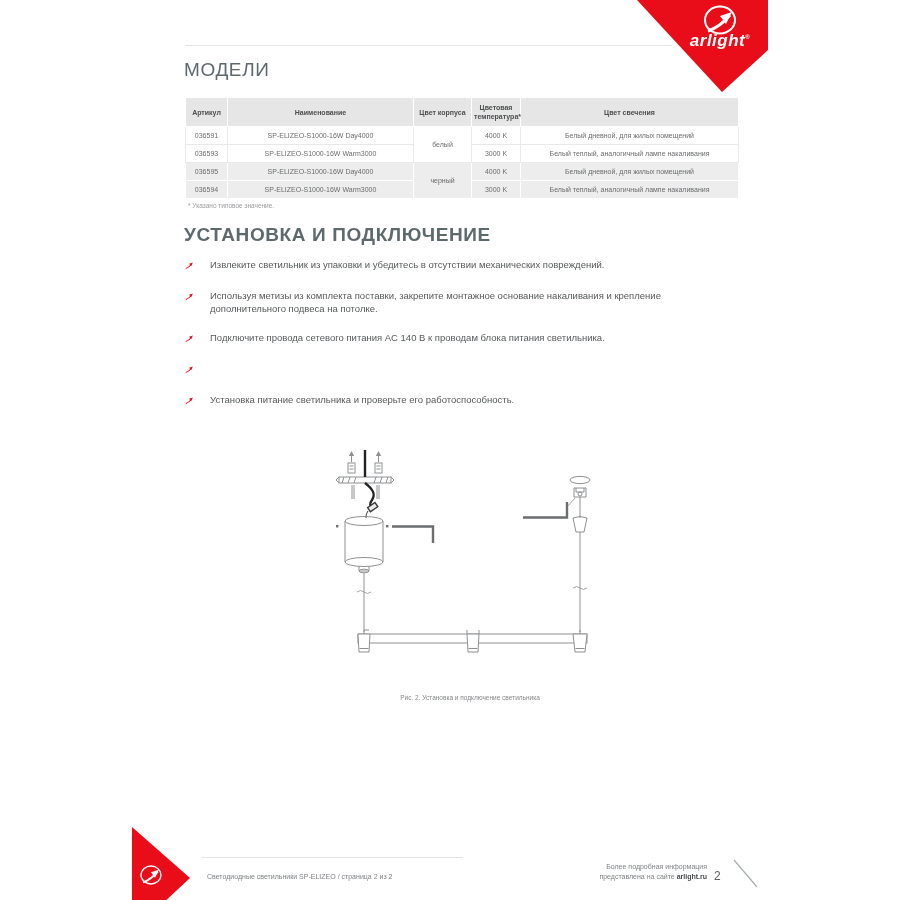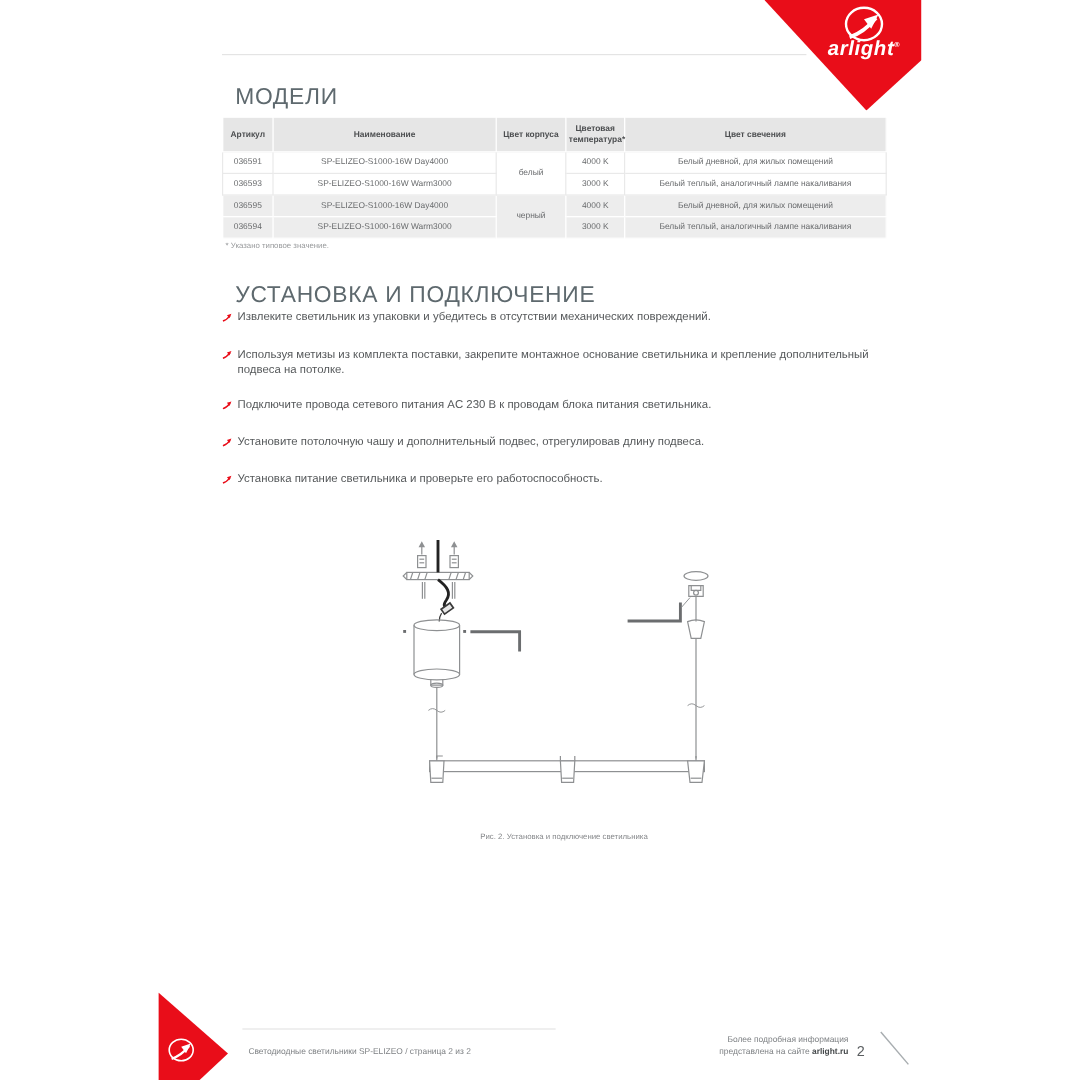--- a/index.html
+++ b/index.html
@@ -11,37 +11,37 @@
 
   
   .banner{position:absolute;left:622px;top:0;width:146px;height:93px;background:#e90d19;
           clip-path:polygon(15px 0,146px 0,146px 50px,100px 92px);z-index:5;}
   .banner .logo-icon{position:absolute;left:77px;top:5px;}
   .banner .logo-text{position:absolute;left:44px;top:31px;width:108px;text-align:center;
           color:#fff;font-size:17px;font-weight:bold;font-style:italic;letter-spacing:.5px;}
   .banner .reg{font-size:6px;vertical-align:super;font-style:normal;}
 
   
-  .sec-title{position:absolute;left:184px;margin:12px;font-size:19px;font-weight:400;
+  .sec-title{position:absolute;left:184px;margin:0;font-size:19px;font-weight:400;
              letter-spacing:.6px;color:#5e696e;}
   #models-title{top:59px;}
-  #install-title{top:224px;}
+  #install-title{top:224px;font-weight:bold;}
 
   
   .models-table{position:absolute;left:185px;top:97px;width:553px;border-collapse:collapse;
                 table-layout:fixed;font-size:7px;color:#696b6d;}
   .models-table th{background:#e6e6e6;border:1px solid #ffffff;color:#4c4e50;
                    font-weight:bold;height:28px;padding:0 2px;line-height:9px;}
   .models-table td{border:1px solid #e9e9e9;text-align:center;height:17px;padding:0 3px;}
   .models-table tr.zebra td{background:#ededed;border-color:#ffffff;}
   .footnote{position:absolute;left:188px;top:202px;font-size:6.5px;color:#97999b;}
 
   
   .steps{position:absolute;left:185px;top:258px;width:553px;list-style:none;margin:0;padding:0;}
-  .steps li{display:flex;align-items:flex-start;margin-bottom:16px;font-size:9.5px;line-height:13px;color:#55585a;}
+  .steps li{display:flex;align-items:flex-start;margin-bottom:16px;font-size:9.5px;line-height:13px;color:#55585a;gap:12px;}
   .steps .bullet{flex:0 0 13px;margin-top:2px;}
 
   
   .diagram{position:absolute;left:330px;top:450px;}
   .fig-caption{position:absolute;left:330px;top:694px;width:280px;text-align:center;
                font-size:6.5px;color:#85878a;}
 
   
   .footer-hairline{position:absolute;left:202px;top:857px;width:261px;height:1px;background:#e4e4e4;}
   .footer-left{position:absolute;left:207px;top:873px;font-size:7px;color:#7e8184;}
@@ -130,35 +130,34 @@
             <path d="M1 10 Q 5 9 9 4" fill="none" stroke="#e90d19" stroke-width="1.6"></path>
             <polygon points="10.5,2 5.5,3.6 8.2,7" fill="#e90d19"></polygon>
           </svg></span>
       <span>Извлеките светильник из упаковки и убедитесь в отсутствии механических повреждений.</span>
       </li>
     <li>
       <span class="bullet"><svg width="9" height="9" viewBox="0 0 12 12">
             <path d="M1 10 Q 5 9 9 4" fill="none" stroke="#e90d19" stroke-width="1.6"></path>
             <polygon points="10.5,2 5.5,3.6 8.2,7" fill="#e90d19"></polygon>
           </svg></span>
-      <span>Используя метизы из комплекта поставки, закрепите монтажное основание светильника и крепление дополнительный подвеса на потолке.</span>
-      </li>
-    <li>
-      <span class="bullet"><svg width="9" height="9" viewBox="0 0 12 12">
-            <path d="M1 10 Q 5 9 9 4" fill="none" stroke="#e90d19" stroke-width="1.6"></path>
-            <polygon points="10.5,2 5.5,3.6 8.2,7" fill="#e90d19"></polygon>
-          </svg></span>
-      <span>Подключите провода сетевого питания AC 230 В к проводам блока питания светильника.</span>
-      </li>
-    <li>
-      <span class="bullet"><svg width="9" height="9" viewBox="0 0 12 12">
-            <path d="M1 10 Q 5 9 9 4" fill="none" stroke="#e90d19" stroke-width="1.6"></path>
-            <polygon points="10.5,2 5.5,3.6 8.2,7" fill="#e90d19"></polygon>
-          </svg></span>
-      <span>Установите потолочную чашу и дополнительный подвес, отрегулировав длину подвеса.</span>
+      <span>Используя метизы из комплекта поставки, закрепите монтажное основание накаливания и крепление дополнительного подвеса на потолке.</span>
+      </li>
+    <li>
+      <span class="bullet"><svg width="9" height="9" viewBox="0 0 12 12">
+            <path d="M1 10 Q 5 9 9 4" fill="none" stroke="#e90d19" stroke-width="1.6"></path>
+            <polygon points="10.5,2 5.5,3.6 8.2,7" fill="#e90d19"></polygon>
+          </svg></span>
+      <span>Подключите провода сетевого питания AC 140 В к проводам блока питания светильника.</span>
+      </li>
+    <li>
+      <span class="bullet"><svg width="9" height="9" viewBox="0 0 12 12">
+            <path d="M1 10 Q 5 9 9 4" fill="none" stroke="#e90d19" stroke-width="1.6"></path>
+            <polygon points="10.5,2 5.5,3.6 8.2,7" fill="#e90d19"></polygon>
+          </svg></span>
       </li>
     <li>
       <span class="bullet"><svg width="9" height="9" viewBox="0 0 12 12">
             <path d="M1 10 Q 5 9 9 4" fill="none" stroke="#e90d19" stroke-width="1.6"></path>
             <polygon points="10.5,2 5.5,3.6 8.2,7" fill="#e90d19"></polygon>
           </svg></span>
       <span>Установка питание светильника и проверьте его работоспособность.</span>
       </li>
   </ul>
 

